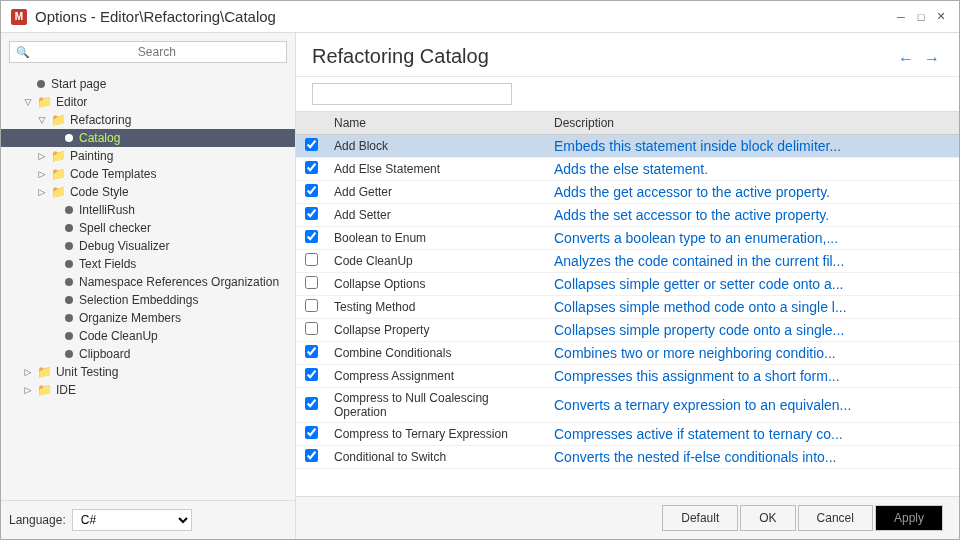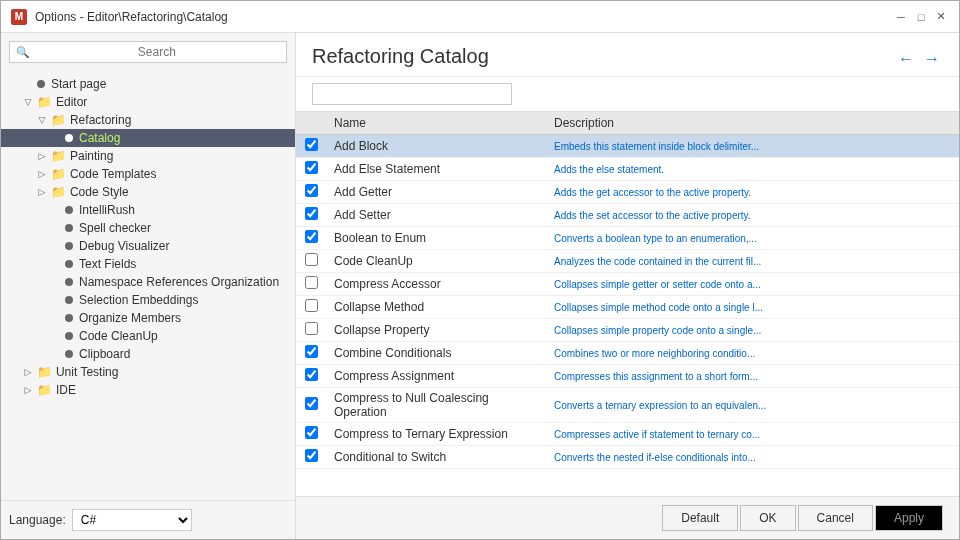--- a/index.html
+++ b/index.html
@@ -39,21 +39,21 @@
       background: #c0392b;
       border-radius: 2px;
       display: inline-flex;
       align-items: center;
       justify-content: center;
       color: white;
       font-size: 10px;
       font-weight: bold;
     }
     .title-text {
-      font-size: 12px;
+      font-size: 15px;
       color: #333;
     }
     .title-bar-controls {
       display: flex;
       gap: 4px;
     }
     .win-btn {
       width: 16px;
       height: 16px;
       border: none;
@@ -241,21 +241,21 @@
     }
     tbody tr.selected-row { background: #c7d9ea; }
     tbody td {
       padding: 3px 8px;
       font-size: 12px;
       color: #333;
       vertical-align: middle;
     }
     tbody td.desc-cell {
       color: #0066cc;
-      font-size: 10px;
+      font-size: 14px;
     }
     .cb-cell {
       text-align: center;
     }
     input[type="checkbox"] {
       cursor: pointer;
     }
 
     
     .bottom-bar {
@@ -477,26 +477,26 @@
                 <td>Boolean to Enum</td>
                 <td class="desc-cell">Converts a boolean type to an enumeration,...</td>
               </tr>
               <tr>
                 <td class="cb-cell"><input type="checkbox" style=""></td>
                 <td>Code CleanUp</td>
                 <td class="desc-cell">Analyzes the code contained in the current fil...</td>
               </tr>
               <tr>
                 <td class="cb-cell"><input type="checkbox" style=""></td>
-                <td>Compress Accessor</td>
+                <td>Collapse Options</td>
                 <td class="desc-cell">Collapses simple getter or setter code onto a...</td>
               </tr>
               <tr>
                 <td class="cb-cell"><input type="checkbox" style=""></td>
-                <td>Collapse Method</td>
+                <td>Testing Method</td>
                 <td class="desc-cell">Collapses simple method code onto a single l...</td>
               </tr>
               <tr>
                 <td class="cb-cell"><input type="checkbox" style=""></td>
                 <td>Collapse Property</td>
                 <td class="desc-cell">Collapses simple property code onto a single...</td>
               </tr>
               <tr>
                 <td class="cb-cell"><input type="checkbox" checked="" style=""></td>
                 <td>Combine Conditionals</td>

